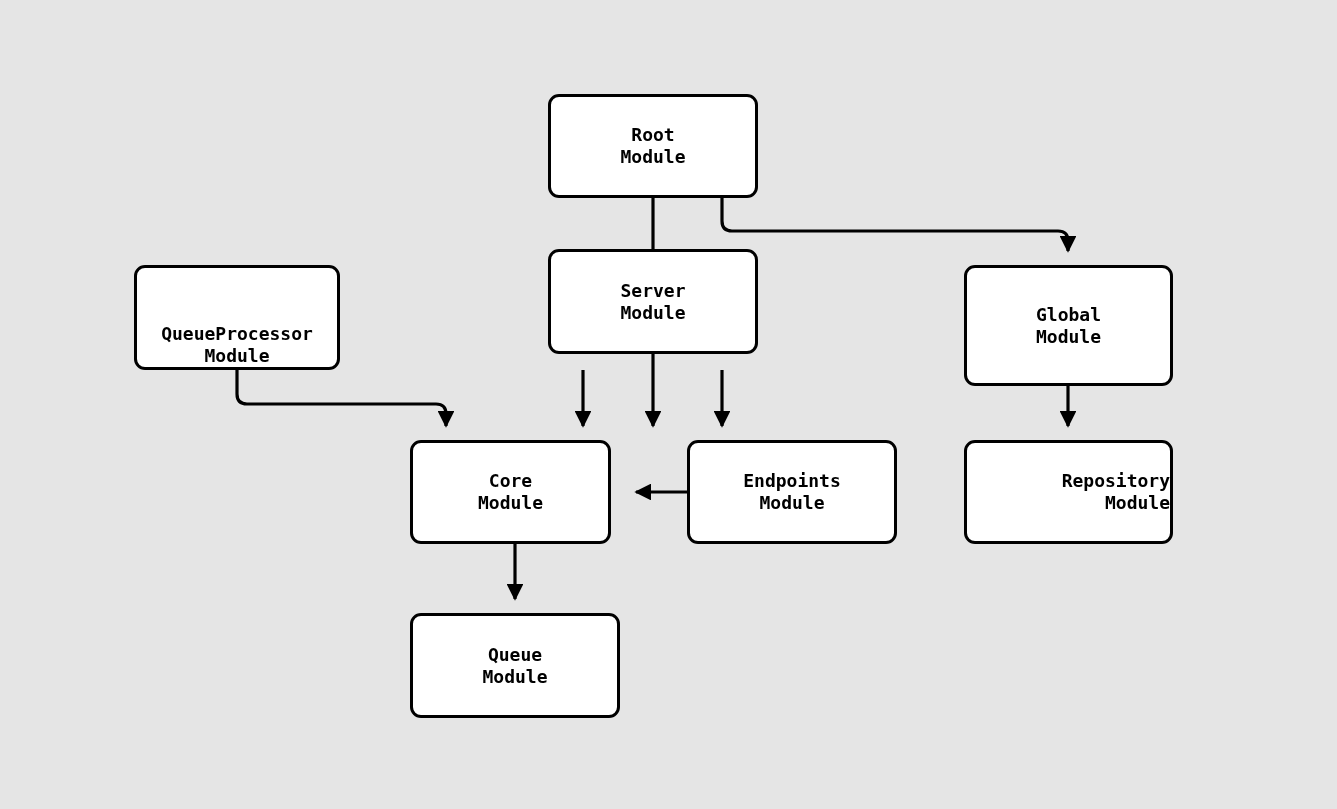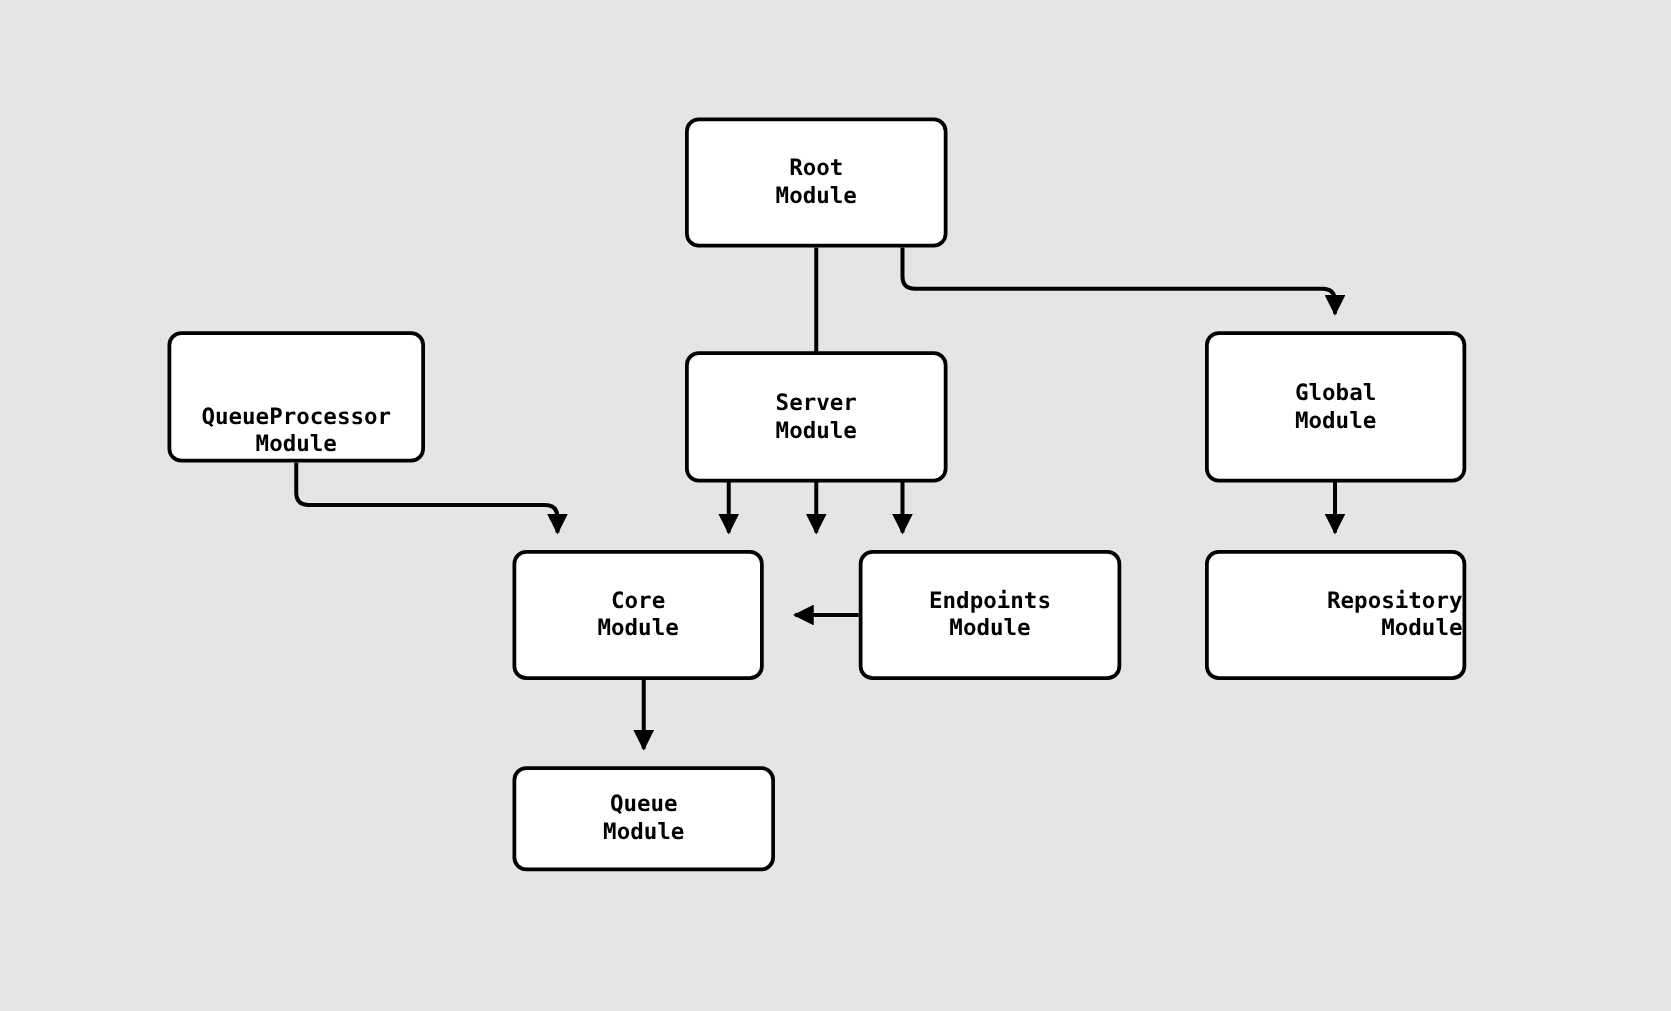--- a/index.html
+++ b/index.html
@@ -89,21 +89,21 @@
   <div class="node" style="left:548px; top:94px; width:210px; height:104px;">
     <div class="node-line">Root</div>
     <div class="node-line">Module</div>
   </div>
 
   <div class="node" style="left:134px; top:265px; width:206px; height:105px;justify-content:flex-end;">
     <div class="node-line">QueueProcessor</div>
     <div class="node-line">Module</div>
   </div>
 
-  <div class="node" style="left:548px; top:281px; width:210px; height:105px;justify-content:center;">
+  <div class="node" style="left:548px; top:249px; width:210px; height:105px;justify-content:center;">
     <div class="node-line">Server</div>
     <div class="node-line">Module</div>
   </div>
 
   <div class="node" style="left:964px; top:265px; width:209px; height:121px;">
     <div class="node-line">Global</div>
     <div class="node-line">Module</div>
   </div>
 
   <div class="node" style="left:410px; top:440px; width:201px; height:104px;">
@@ -114,18 +114,18 @@
   <div class="node" style="left:687px; top:440px; width:210px; height:104px;align-items:center;">
     <div class="node-line">Endpoints</div>
     <div class="node-line">Module</div>
   </div>
 
   <div class="node" style="left:964px; top:440px; width:209px; height:104px;align-items:flex-end;">
     <div class="node-line">Repository</div>
     <div class="node-line">Module</div>
   </div>
 
-  <div class="node" style="left:410px; top:613px; width:210px; height:84px;">
+  <div class="node" style="left:410px; top:613px; width:210px; height:105px;">
     <div class="node-line">Queue</div>
     <div class="node-line">Module</div>
   </div>
 
 </div>
 
 </body></html>

